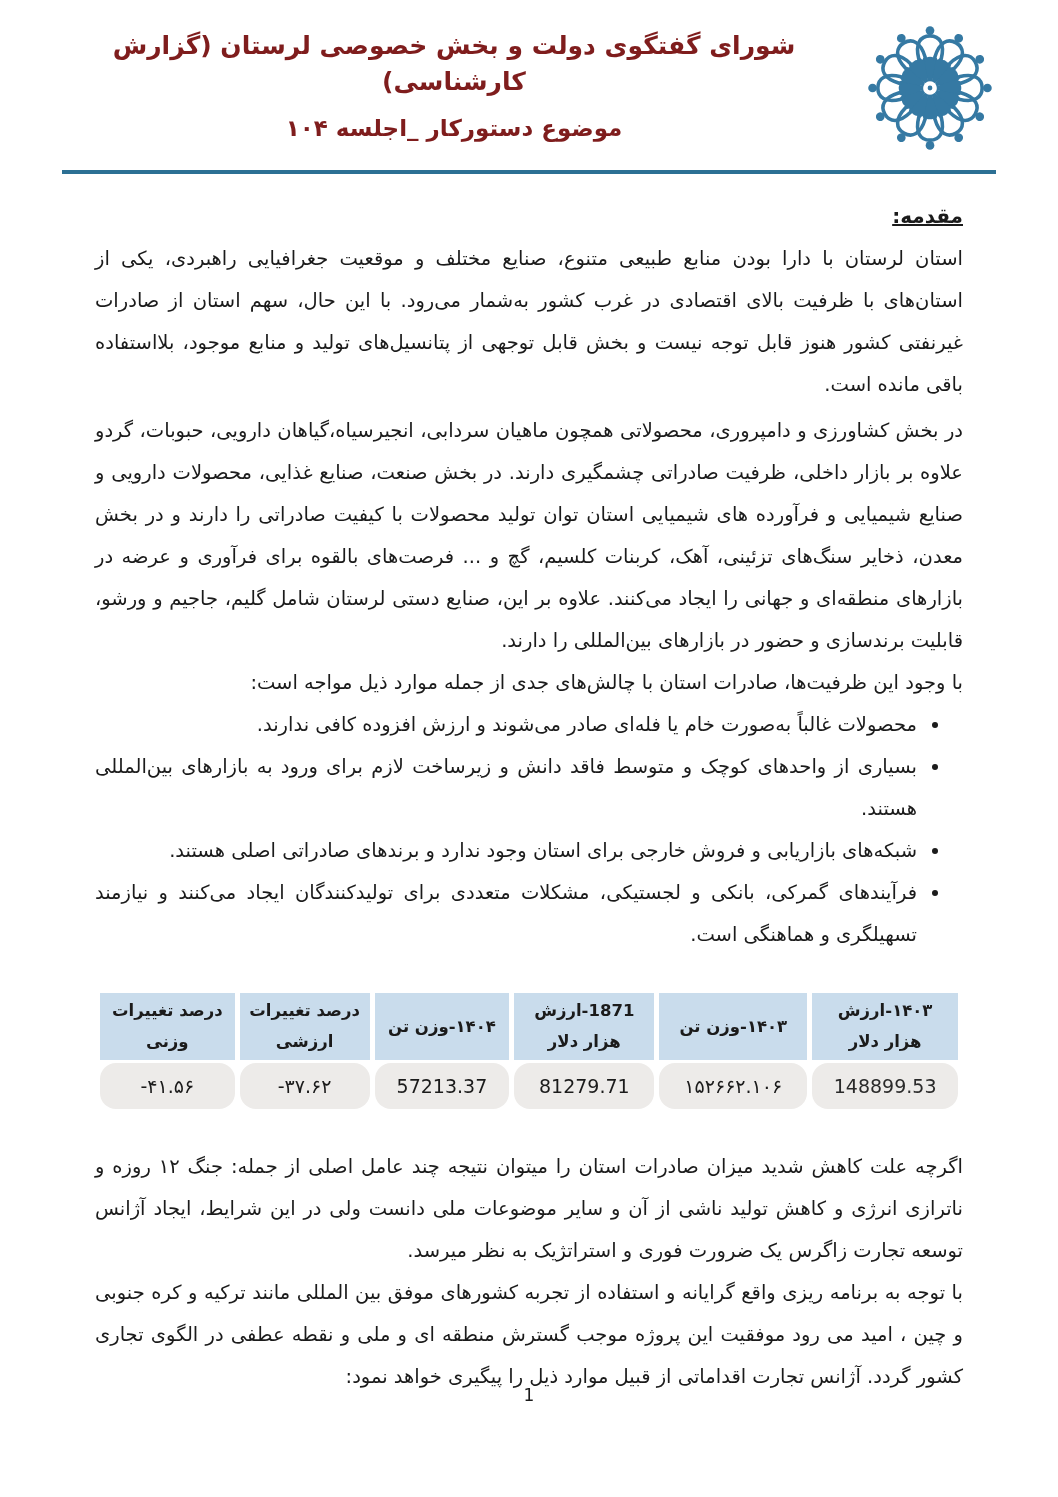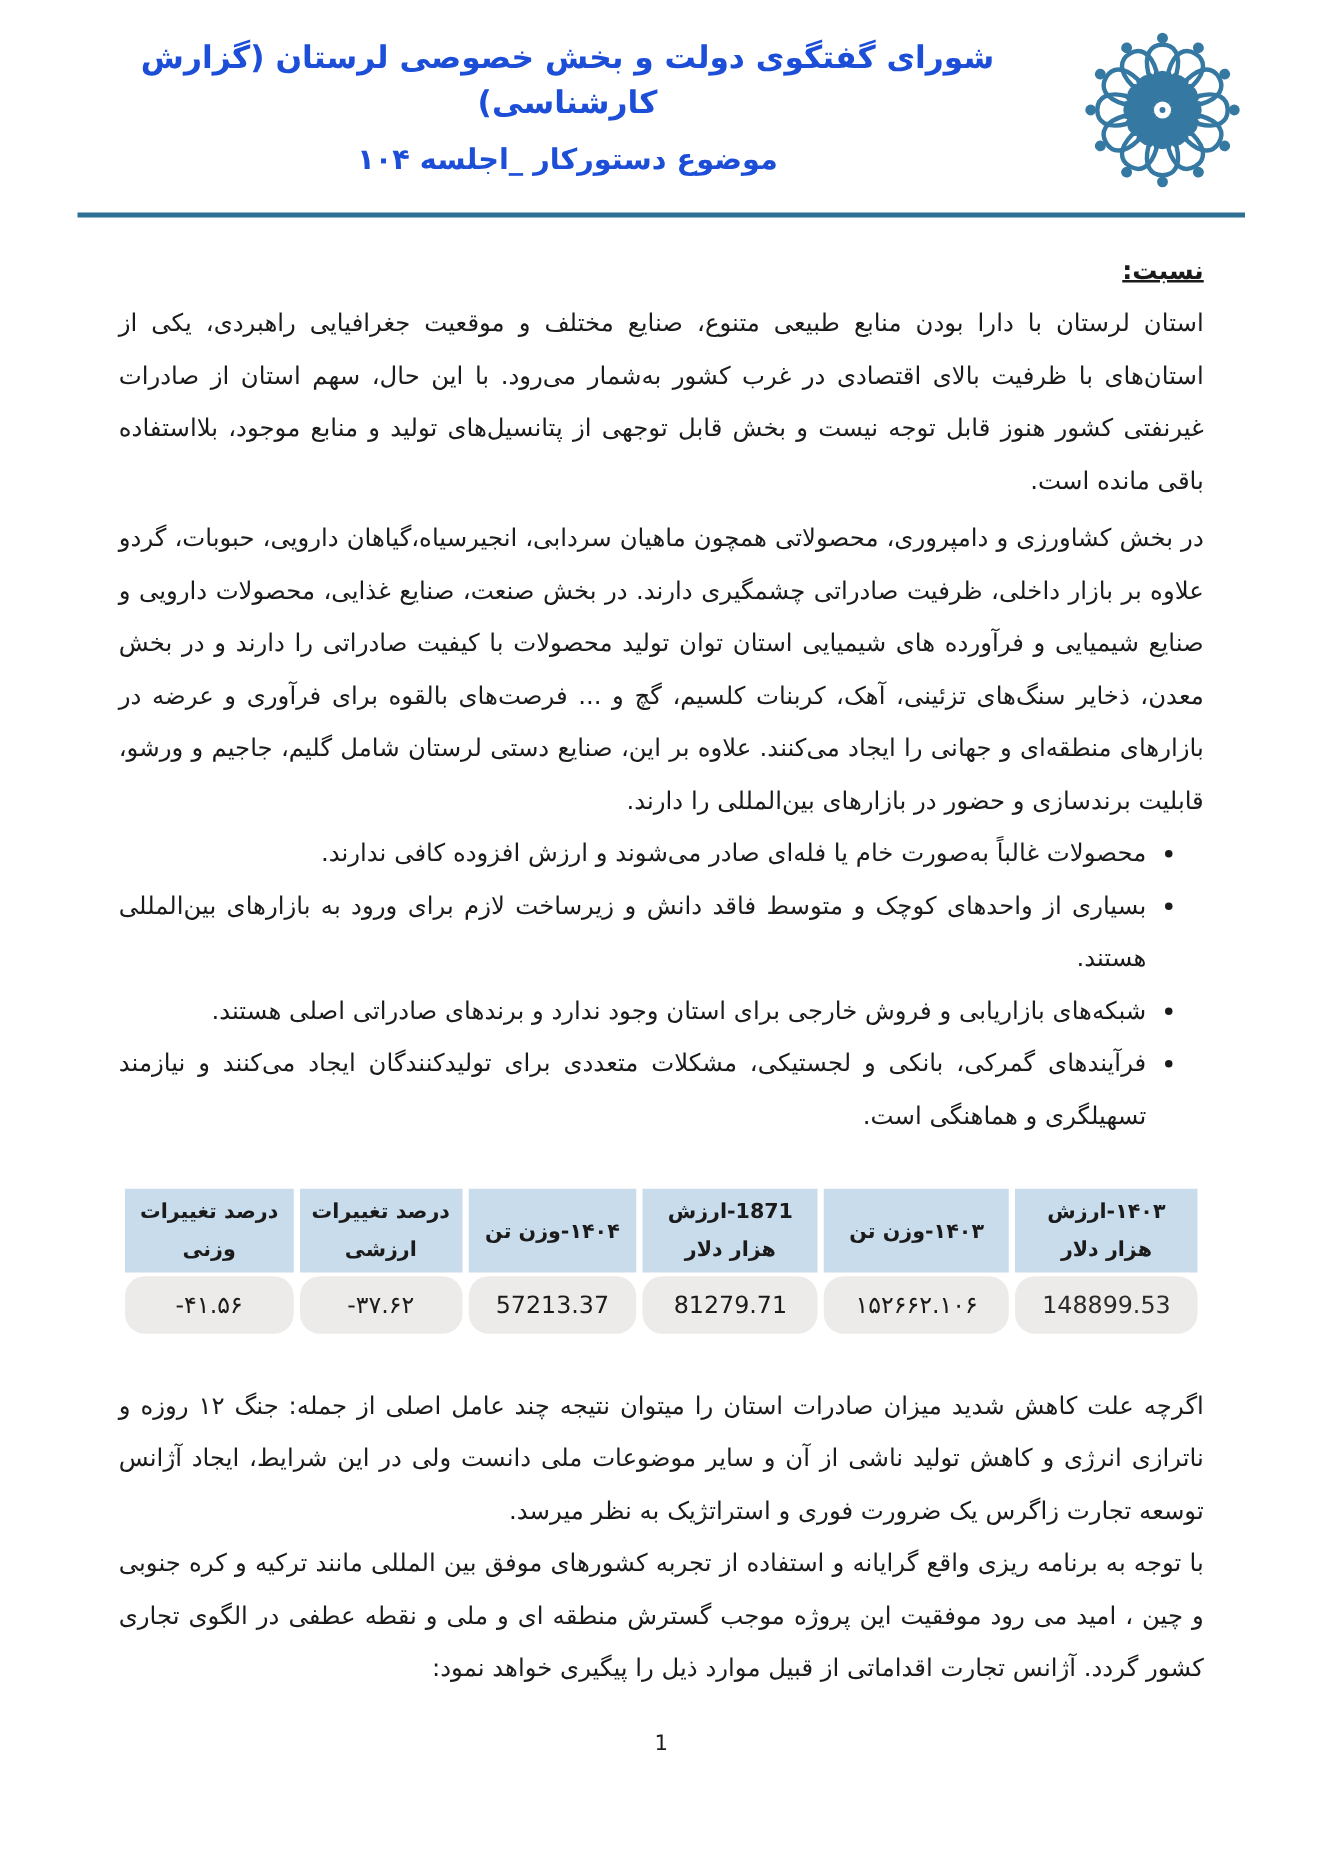--- a/index.html
+++ b/index.html
@@ -3,21 +3,21 @@
 <meta charset="utf-8">
 <style>
   html,body{margin:0;padding:0;background:#ffffff;}
   body{font-family:"DejaVu Sans",sans-serif;color:#1b1b1b;}
   .page{position:relative;width:1058px;height:1497px;margin:0 auto;background:#ffffff;overflow:hidden;}
 
   
   .hdr{display:flex;align-items:center;padding:22px 62px 10px 62px;}
   .logo-wrap{width:132px;height:132px;flex:0 0 132px;margin-left:18px;}
   .logo-wrap svg{width:100%;height:100%;}
-  .titles{flex:1;text-align:center;color:#1d4ed8;}
+  .titles{flex:1;text-align:center;color:#7f1d1d;}
   .t1{font-size:25px;font-weight:bold;line-height:1.45;}
   .t2{font-size:23px;font-weight:bold;line-height:1.7;margin-top:8px;}
   .rule{height:4px;background:#2c7094;border:0;margin:6px 62px 0 62px;}
 
   
   .content{margin:26px 95px 0 95px;direction:rtl;}
   .heading{font-size:20px;font-weight:bold;text-decoration:underline;line-height:1.6;margin-bottom:6px;}
   .content p{margin:0;font-size:19.5px;line-height:42px;text-align:justify;text-align-last:right;}
   .content p.gap-top{margin-top:4px;}
   ul.challenges{margin:0;padding:0 44px 0 0;list-style:disc;}
@@ -67,24 +67,25 @@
     </div>
     <div class="titles">
       <div class="t1">شورای گفتگوی دولت و بخش خصوصی لرستان (گزارش کارشناسی)</div>
       <div class="t2">موضوع دستورکار _اجلسه ۱۰۴</div>
     </div>
   </header>
 
   <hr class="rule">
 
   <main class="content">
-    <div class="heading">نسبت:</div>
+    <div class="heading">مقدمه:</div>
 
     <p>استان لرستان با دارا بودن منابع طبیعی متنوع، صنایع مختلف و موقعیت جغرافیایی راهبردی، یکی از استان‌های با ظرفیت بالای اقتصادی در غرب کشور به‌شمار می‌رود. با این حال، سهم استان از صادرات غیرنفتی کشور هنوز قابل توجه نیست و بخش قابل توجهی از پتانسیل‌های تولید و منابع موجود، بلااستفاده باقی مانده است.</p>
     <p class="gap-top">در بخش کشاورزی و دامپروری، محصولاتی همچون ماهیان سردابی، انجیرسیاه،گیاهان دارویی، حبوبات، گردو علاوه بر بازار داخلی، ظرفیت صادراتی چشمگیری دارند. در بخش صنعت، صنایع غذایی، محصولات دارویی و صنایع شیمیایی و فرآورده های شیمیایی استان توان تولید محصولات با کیفیت صادراتی را دارند و در بخش معدن، ذخایر سنگ‌های تزئینی، آهک، کربنات کلسیم، گچ و ... فرصت‌های بالقوه برای فرآوری و عرضه در بازارهای منطقه‌ای و جهانی را ایجاد می‌کنند. علاوه بر این، صنایع دستی لرستان شامل گلیم، جاجیم و ورشو، قابلیت برندسازی و حضور در بازارهای بین‌المللی را دارند.</p>
+    <p>با وجود این ظرفیت‌ها، صادرات استان با چالش‌های جدی از جمله موارد ذیل مواجه است:</p>
 
     <ul class="challenges">
       <li>محصولات غالباً به‌صورت خام یا فله‌ای صادر می‌شوند و ارزش افزوده کافی ندارند.</li>
       <li>بسیاری از واحدهای کوچک و متوسط فاقد دانش و زیرساخت لازم برای ورود به بازارهای بین‌المللی هستند.</li>
       <li>شبکه‌های بازاریابی و فروش خارجی برای استان وجود ندارد و برندهای صادراتی اصلی هستند.</li>
       <li>فرآیندهای گمرکی، بانکی و لجستیکی، مشکلات متعددی برای تولیدکنندگان ایجاد می‌کنند و نیازمند تسهیلگری و هماهنگی است.</li>
     </ul>
 
 
     <table class="exports">

